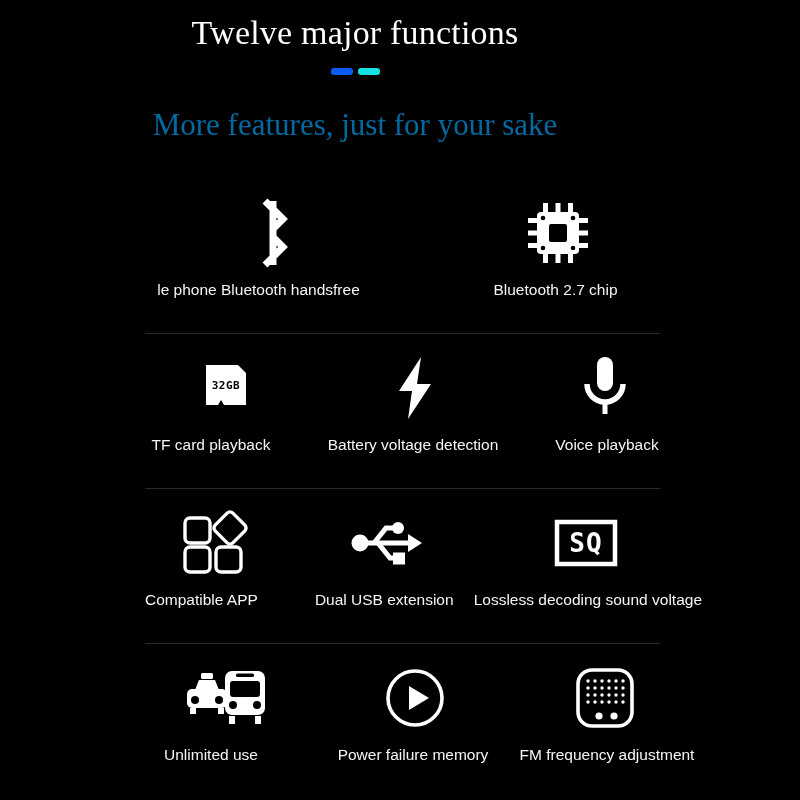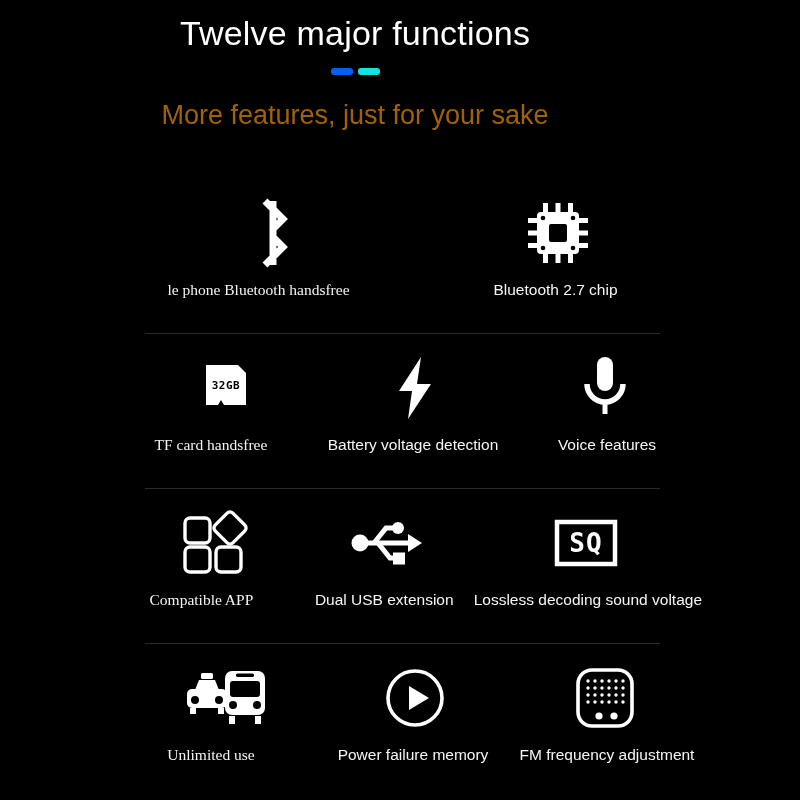--- a/index.html
+++ b/index.html
@@ -23,20 +23,21 @@
     overflow: hidden;
   }
 
   
   .header {
     position: absolute;
     left: 0;
     top: 0;
     width: 710px;
     text-align: center;
+    font-family: Liberation Serif, serif;
   }
   .title {
     margin: 0;
     padding-top: 12px;
     font-size: 34px;
     font-weight: 400;
     letter-spacing: 0.2px;
     color: #ffffff;
     line-height: 42px;
   }
@@ -48,25 +49,25 @@
     justify-content: center;
     align-items: center;
     gap: 5px;
   }
   .dot-bar {
     width: 22px;
     height: 7px;
     border-radius: 3px;
   }
   .subtitle {
-    margin: 8px;
+    margin: 18px;
     padding-top: 16px;
-    font-size: 27px;
+    font-size: 31px;
     font-weight: 400;
-    color: #a16207;
+    color: #0369a1;
     line-height: 32px;
   }
 
   
   .grid {
     position: absolute;
     left: 0;
     top: 178px;
     width: 800px;
   }
@@ -111,21 +112,21 @@
   }
   .cell-label {
     font-size: 15.5px;
     font-weight: 400;
     color: #f5f5f5;
     white-space: nowrap;
     line-height: 20px;
     margin-top: 4px;
   }
   
-  .cell.c0 .cell-label { position: relative; left: -14px; font-family: Liberation Serif, serif; }
+  .cell.c0 .cell-label { position: relative; left: -14px; }
   .cell.c1 .cell-label { position: relative; left: -2px; }
   .cell.c2 .cell-label { position: relative; left: 2px; }
 
   .icon-svg { display: block; }
 
   
   .sd-text {
     font-family: "DejaVu Sans Mono", monospace;
     font-size: 11px;
     font-weight: 700;
@@ -203,41 +204,41 @@
       <div class="row-divider"></div>
       <div class="cells">
 
         <div class="cell c0">
           <div class="icon-box">
             <svg class="icon-svg" width="62" height="58" viewBox="0 0 62 58" aria-hidden="true">
               <path d="M12 6 L44 6 L52 14 L52 46 L30 46 L27 41 L24 46 L12 46 Z" fill="#ffffff"></path>
               <text class="sd-text" x="32" y="30" text-anchor="middle" fill="#000000">32GB</text>
             </svg>
           </div>
-          <div class="cell-label">TF card handsfree</div>
+          <div class="cell-label">TF card playback</div>
         </div>
 
         <div class="cell c1">
           <div class="icon-box">
             <svg class="icon-svg" width="48" height="70" viewBox="0 0 48 70" aria-hidden="true">
               <path d="M30 4 L8 38 L21 38 L17 66 L40 31 L26 31 Z" fill="#ffffff"></path>
             </svg>
           </div>
           <div class="cell-label">Battery voltage detection</div>
         </div>
 
         <div class="cell c2">
           <div class="icon-box">
             <svg class="icon-svg" width="58" height="70" viewBox="0 0 58 70" aria-hidden="true">
               <rect x="21" y="4" width="16" height="34" rx="8" ry="8" fill="#ffffff"></rect>
               <path d="M11 31 a18 18 0 0 0 36 0" fill="none" stroke="#ffffff" stroke-width="5.5" stroke-linecap="butt"></path>
               <rect x="26.5" y="48" width="5" height="13" fill="#ffffff"></rect>
             </svg>
           </div>
-          <div class="cell-label">Voice features</div>
+          <div class="cell-label">Voice playback</div>
         </div>
 
       </div>
     </div>
 
     <div class="grid-row">
       <div class="row-divider"></div>
       <div class="cells">
 
         <div class="cell c0">

